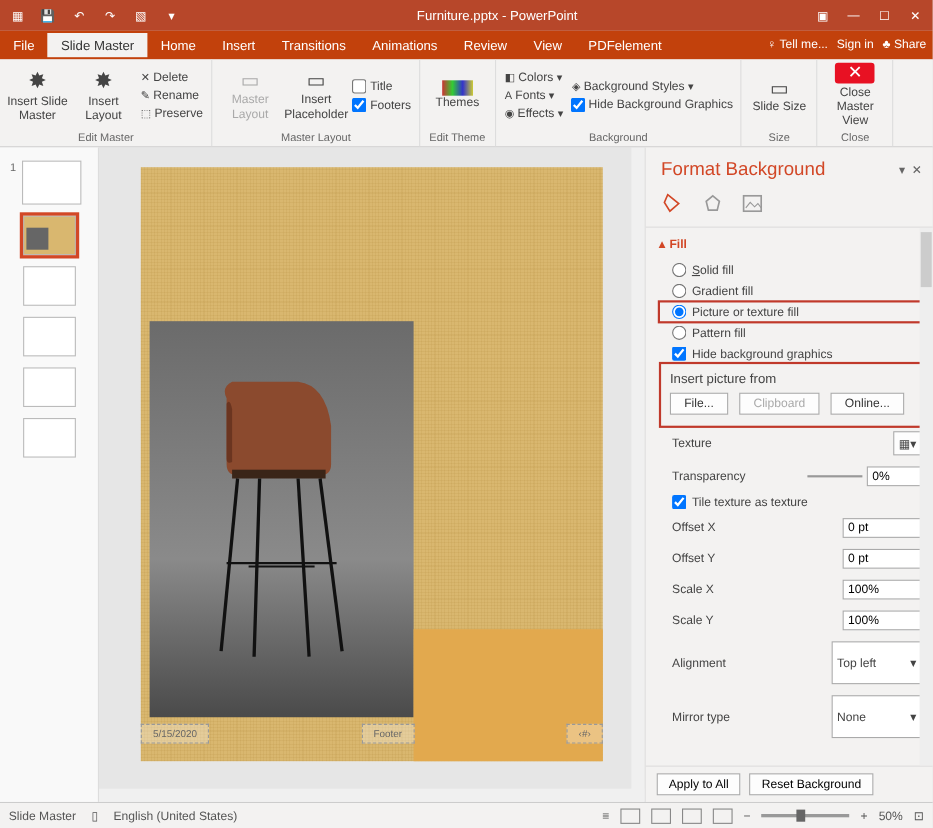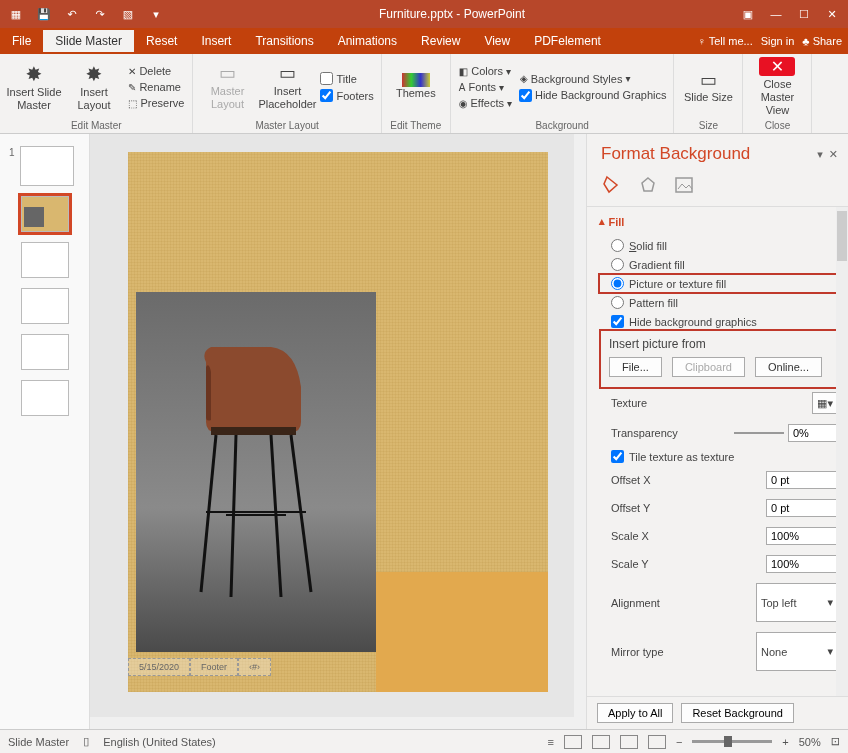--- a/index.html
+++ b/index.html
@@ -29,21 +29,21 @@
 .thumb.master { width: 54px; height: 40px; margin-left: 16px; }
 .thumb.selected { outline: 3px solid #d24726; }
 .thumb-num { position: absolute; left: -12px; top: 0; font-size: 10px; color: #666; }
 .slide-area { flex: 1; background: #e6e6e6; display: flex; align-items: flex-start; justify-content: center; padding: 18px 12px; position: relative; overflow: hidden; }
 .slide-scroll { position: absolute; right: 0; top: 0; width: 12px; height: 100%; background: #f0f0f0; }
 .slide-scroll-h { position: absolute; bottom: 0; left: 0; height: 12px; width: 100%; background: #f0f0f0; }
 .slide { width: 420px; height: 540px; background: #d9b76f; position: relative; background-image: repeating-linear-gradient(0deg, rgba(180,140,60,.15) 0 1px, transparent 1px 3px), repeating-linear-gradient(90deg, rgba(180,140,60,.15) 0 1px, transparent 1px 3px); }
 .slide-photo { position: absolute; left: 8px; top: 140px; width: 240px; height: 360px; background: linear-gradient(#6b6b6b 0%, #8a8a8a 60%, #4a4a4a 100%); }
 .chair { position: absolute; left: 40px; top: 40px; width: 170px; height: 280px; }
 .slide-orange { position: absolute; left: 248px; bottom: 0; right: 0; height: 120px; background: #e2a94e; }
-.slide-footer { position: absolute; bottom: 16px; left: 0; right: 0; display: flex; justify-content: flex-start; }
+.slide-footer { position: absolute; bottom: 16px; left: 0; right: 0; display: flex; justify-content: space-between; }
 .slide-ph { border: 1px dashed #999; padding: 3px 10px; font-size: 9px; color: #666; background: rgba(255,255,255,.3); }
 .format-pane { width: 262px; background: #f3f2f1; border-left: 1px solid #ddd; display: flex; flex-direction: column; }
 .fp-header { display: flex; align-items: center; justify-content: space-between; padding: 10px 10px 4px 14px; }
 .fp-title { color: #d24726; font-size: 17px; font-weight: 300; }
 .fp-close { display: flex; gap: 6px; color: #666; }
 .fp-icons { display: flex; gap: 14px; padding: 6px 14px 10px 14px; border-bottom: 1px solid #ddd; }
 .fp-icon { width: 22px; height: 22px; display: flex; align-items: center; justify-content: center; }
 .fp-body { flex: 1; overflow-y: auto; padding: 8px 6px 8px 12px; position: relative; }
 .fp-section-title { display: flex; align-items: center; gap: 4px; color: #d24726; font-size: 11px; font-weight: 600; margin-bottom: 8px; cursor: pointer; }
 .radio-row, .check-row { display: flex; align-items: center; gap: 5px; padding: 3px 0 3px 12px; font-size: 12px; color: #444; }
@@ -86,21 +86,21 @@
     <div class="tb-btn">▣</div>
     <div class="tb-btn">—</div>
     <div class="tb-btn">☐</div>
     <div class="tb-btn">✕</div>
   </div>
 </div>
 
 <div class="menubar">
   <div class="menu-tab">File</div>
   <div class="menu-tab active">Slide Master</div>
-  <div class="menu-tab">Reset</div>
+  <div class="menu-tab">Home</div>
   <div class="menu-tab">Insert</div>
   <div class="menu-tab">Transitions</div>
   <div class="menu-tab">Animations</div>
   <div class="menu-tab">Review</div>
   <div class="menu-tab">View</div>
   <div class="menu-tab">PDFelement</div>
   <div class="menu-right">
     <span>♀ <span>Tell me...</span></span>
     <span>Sign in</span>
     <span>♣ <span>Share</span></span>

